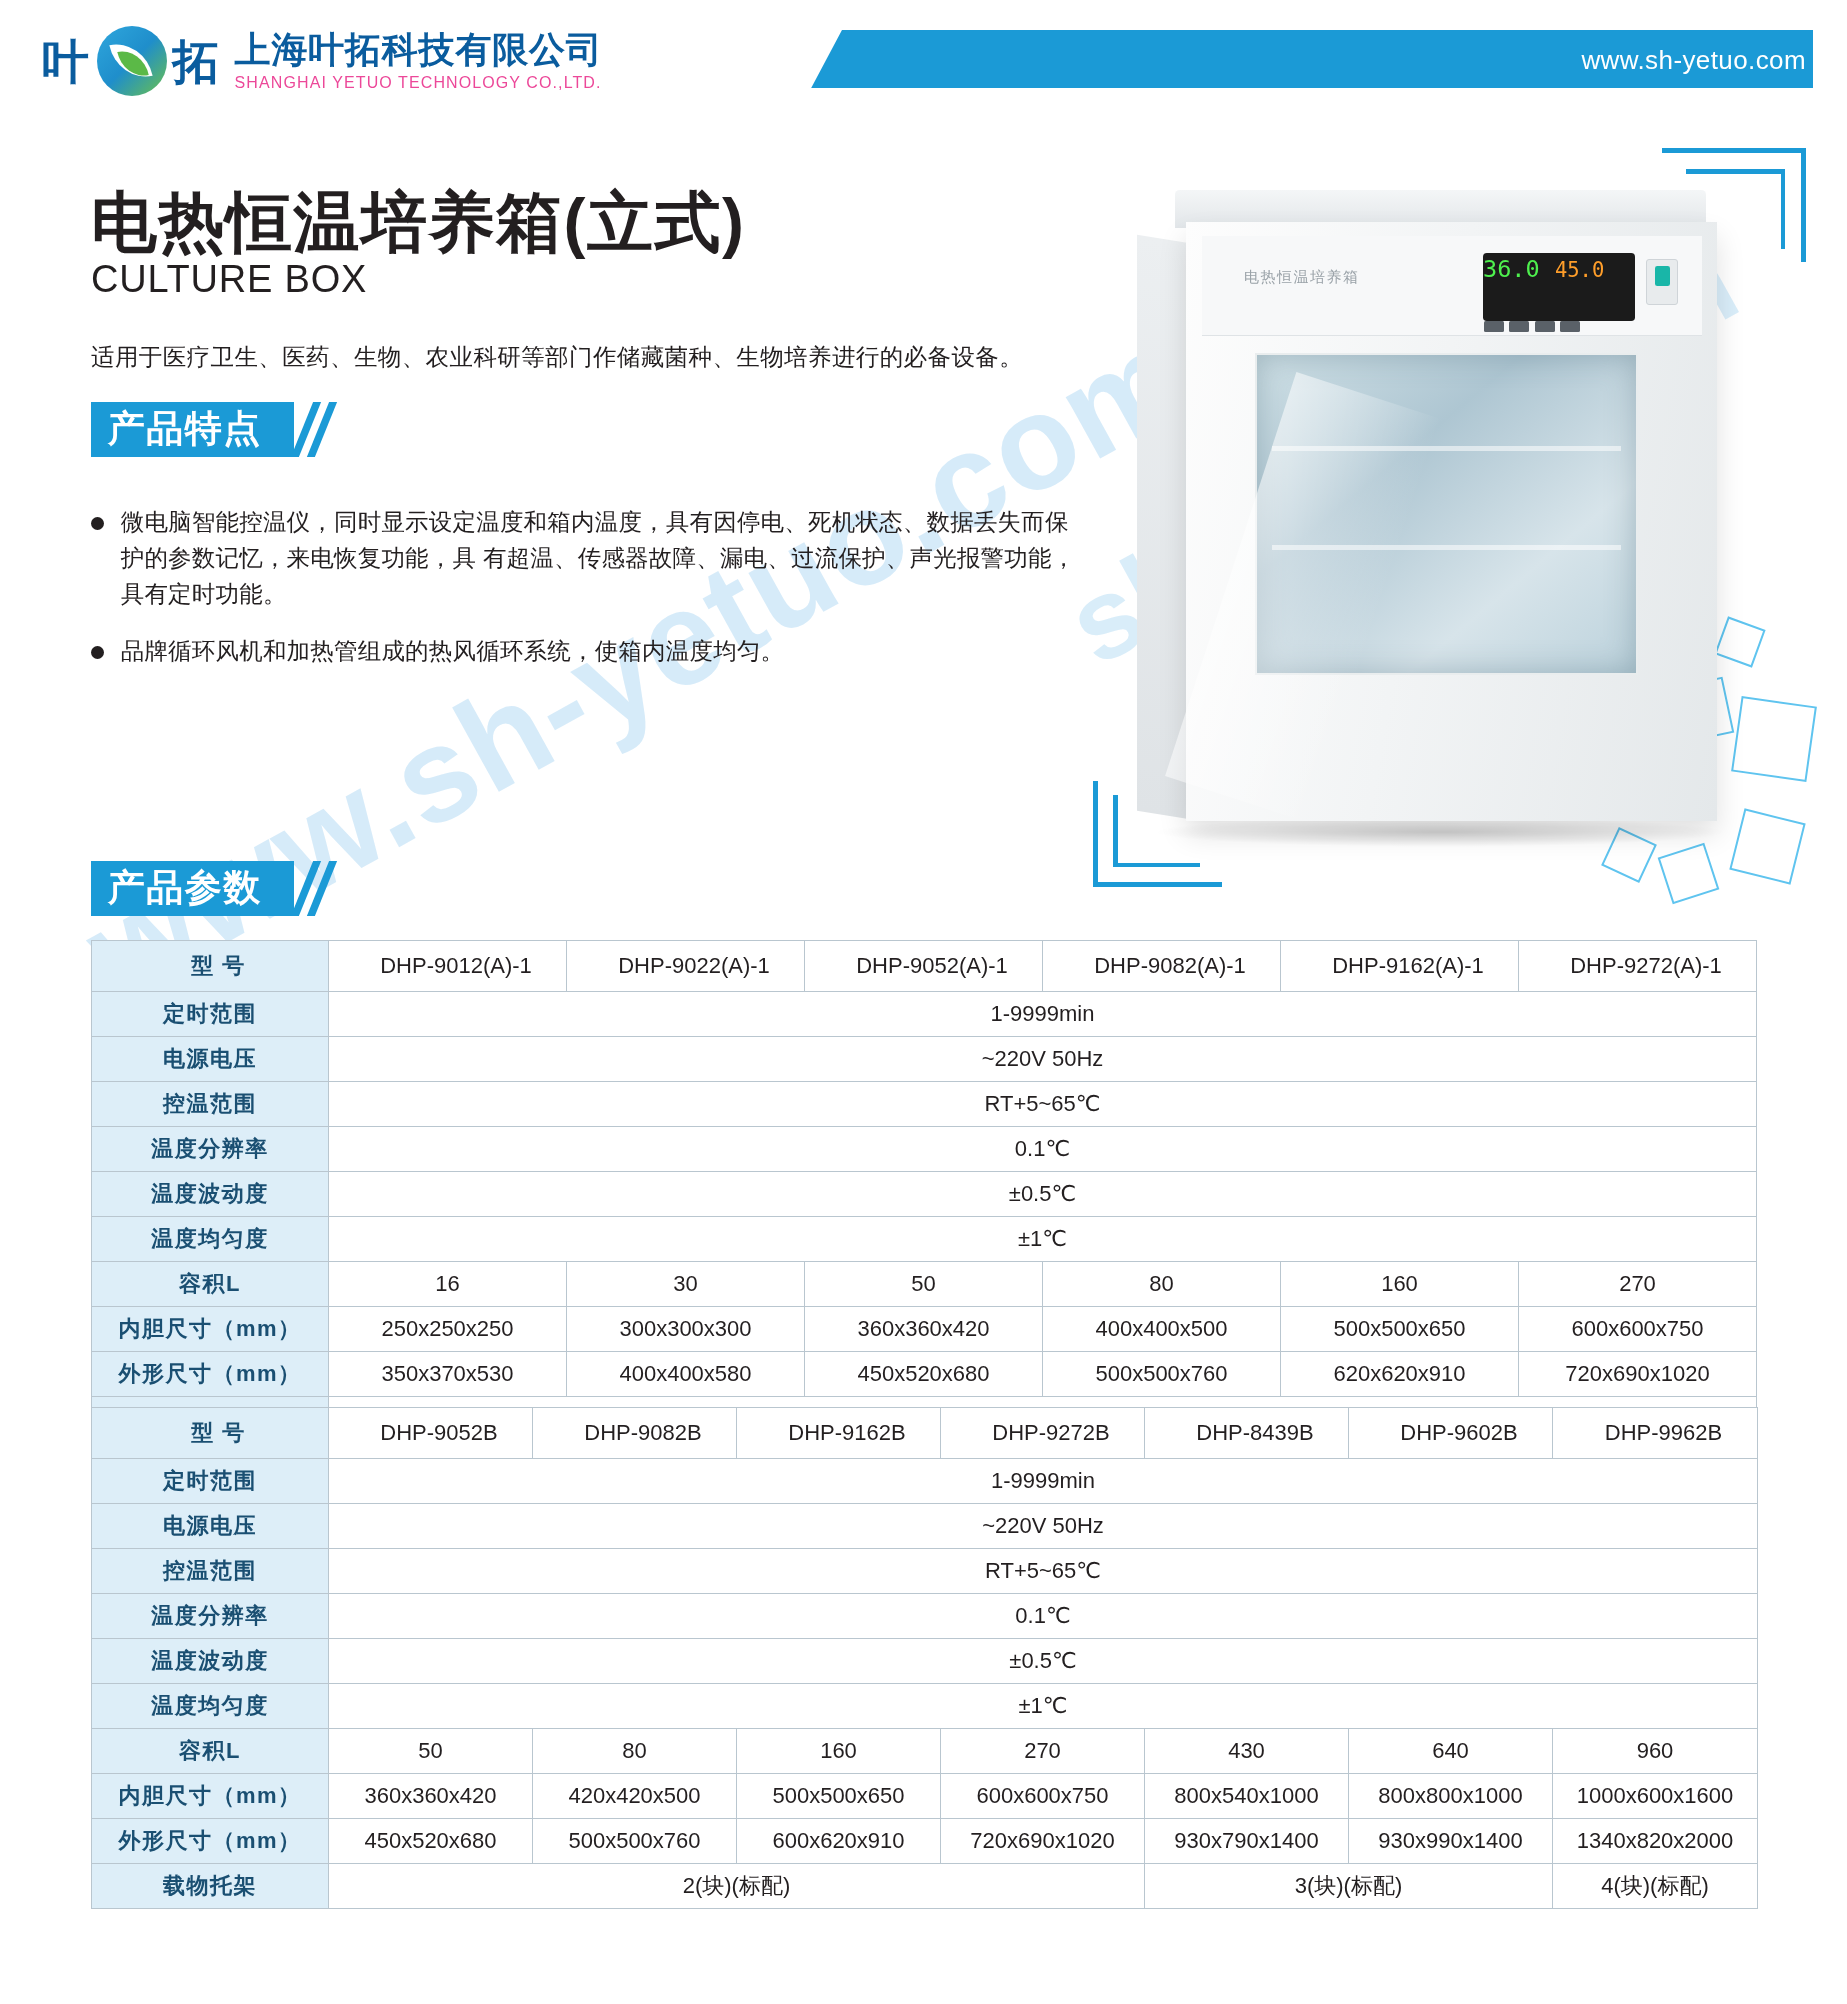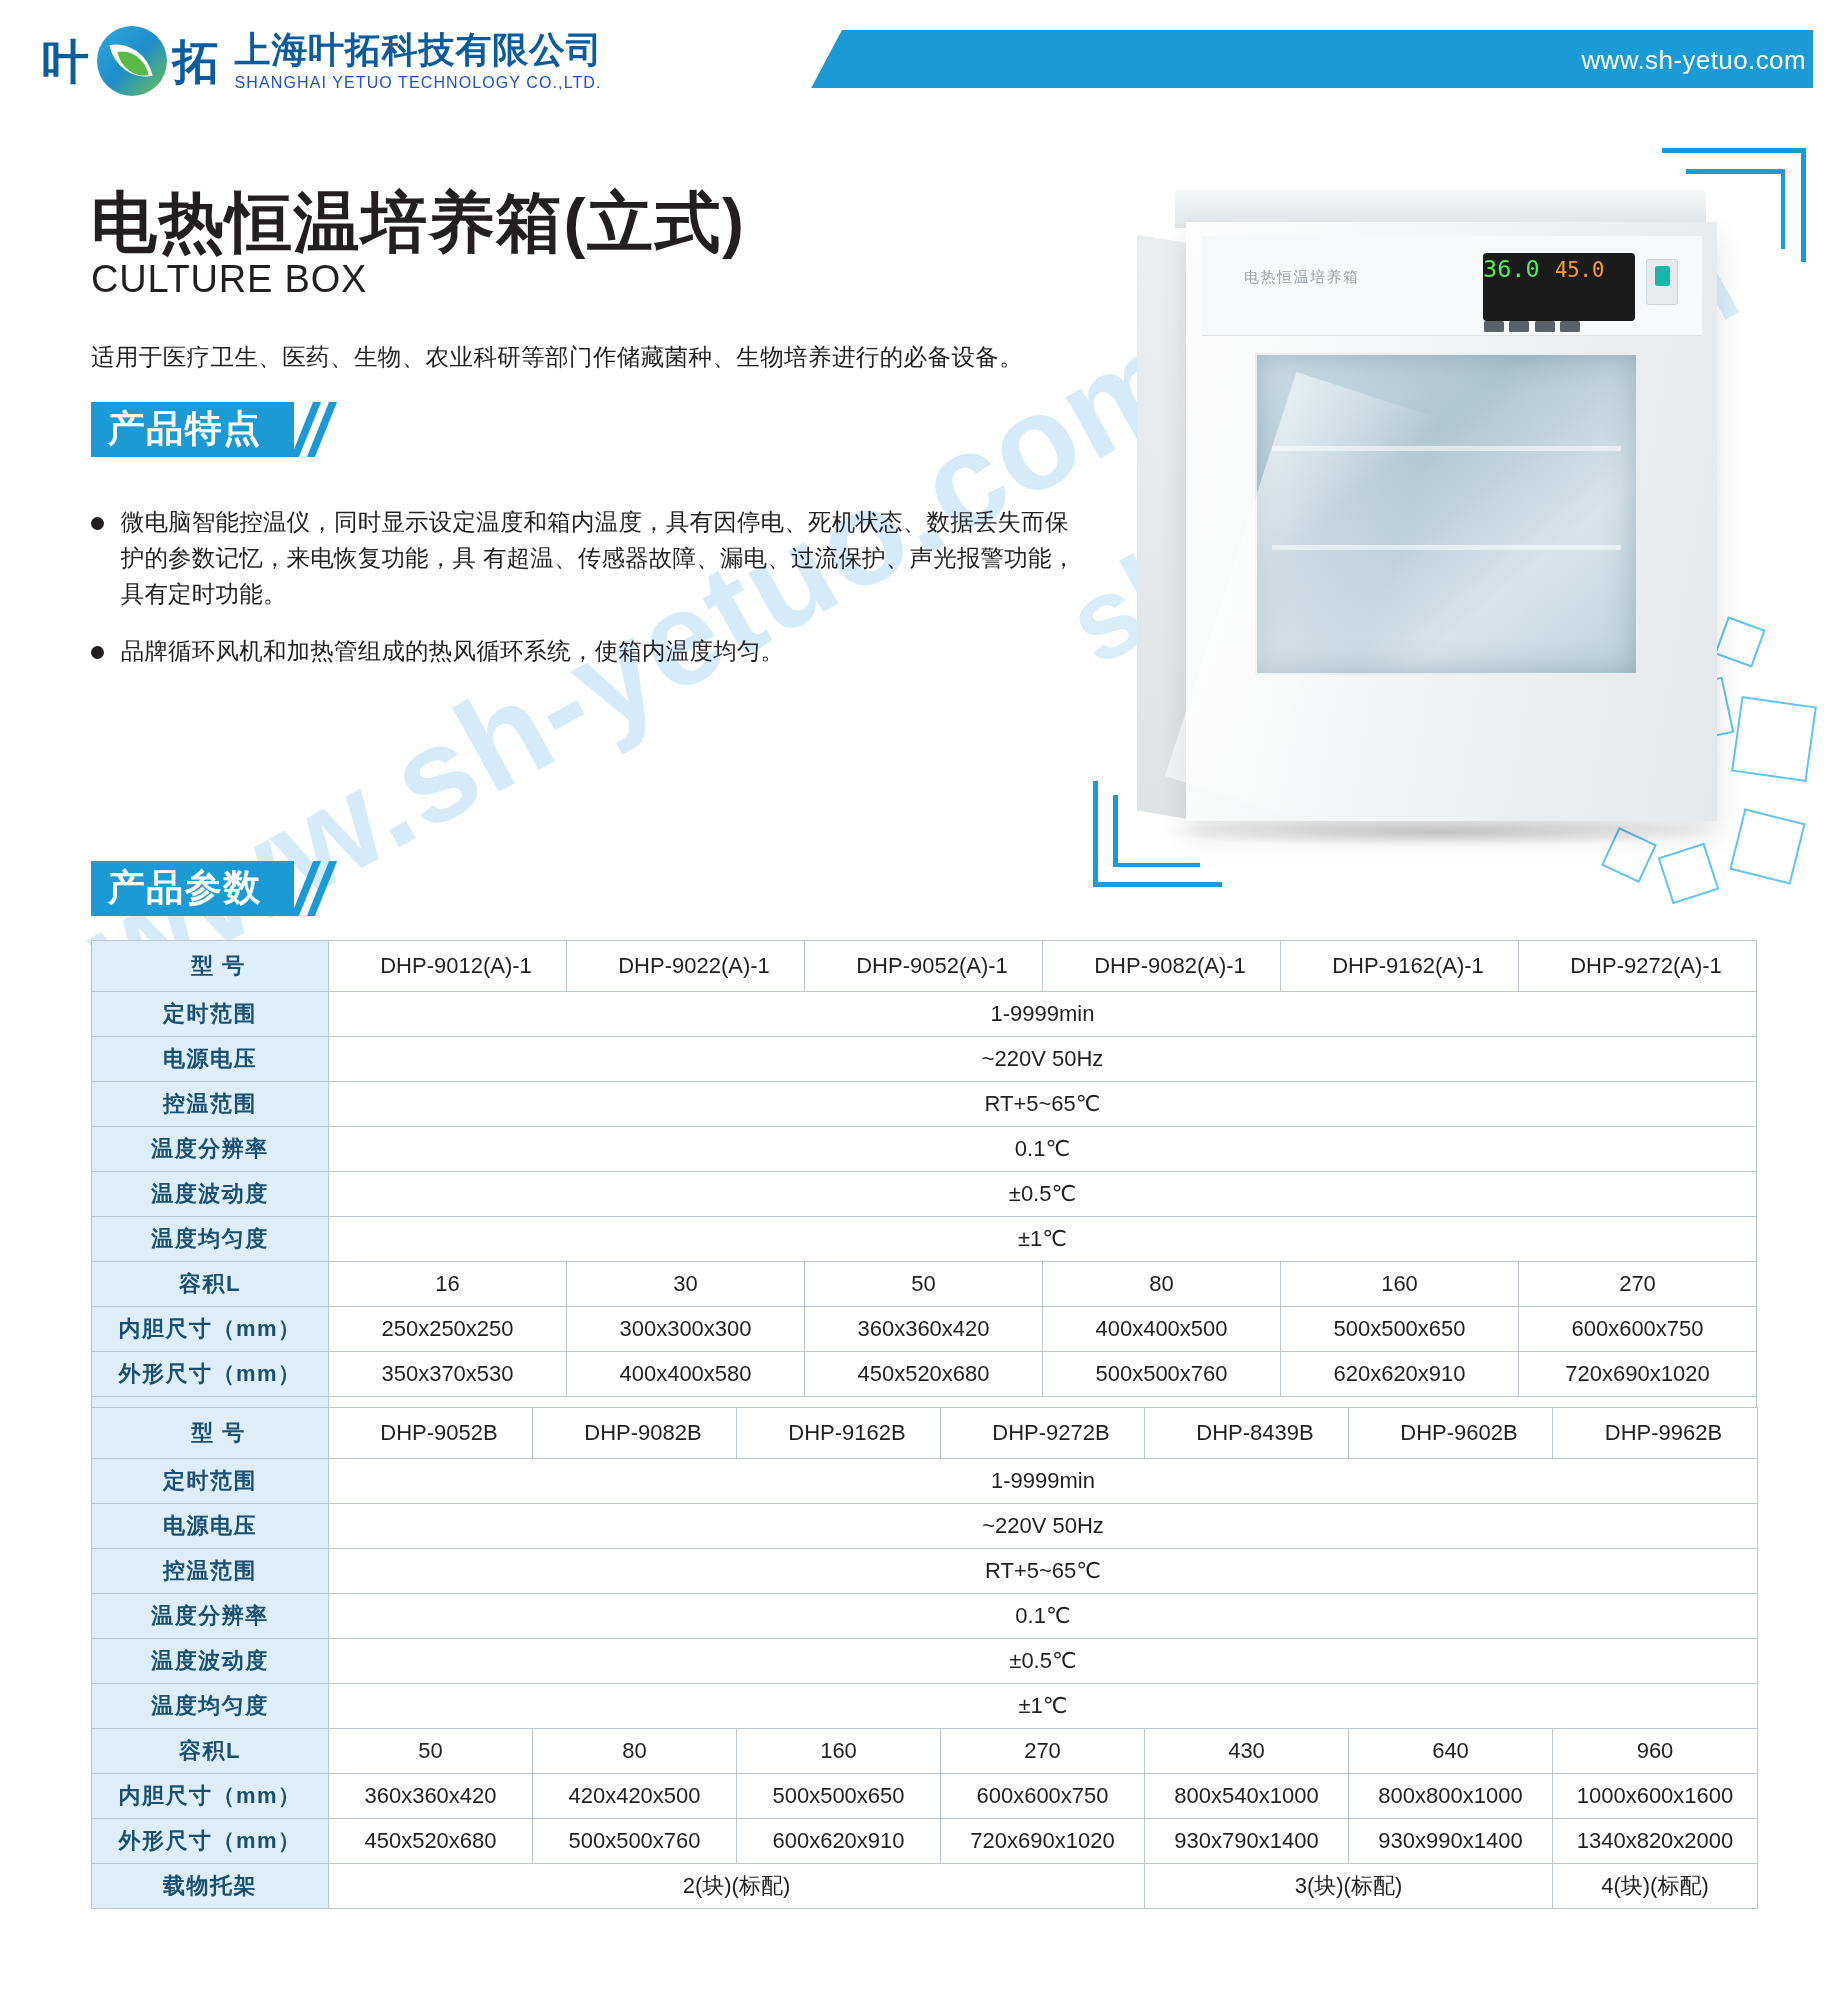--- a/index.html
+++ b/index.html
@@ -70,21 +70,21 @@
   }
   .company-cn {
     font-size: 36px;
     font-weight: bold;
     color: #0a5c9e;
     line-height: 1.12;
     letter-spacing: 0.8px;
   }
   .company-en {
     font-size: 16px;
-    color: #1d4ed8;
+    color: #ec4899;
     letter-spacing: 1.1px;
     margin-top: 3px;
   }
   .header-bar {
     position: absolute;
     left: 751px;
     top: 30px;
     width: 1062px;
     height: 58px;
     background: #1b9ad6;

